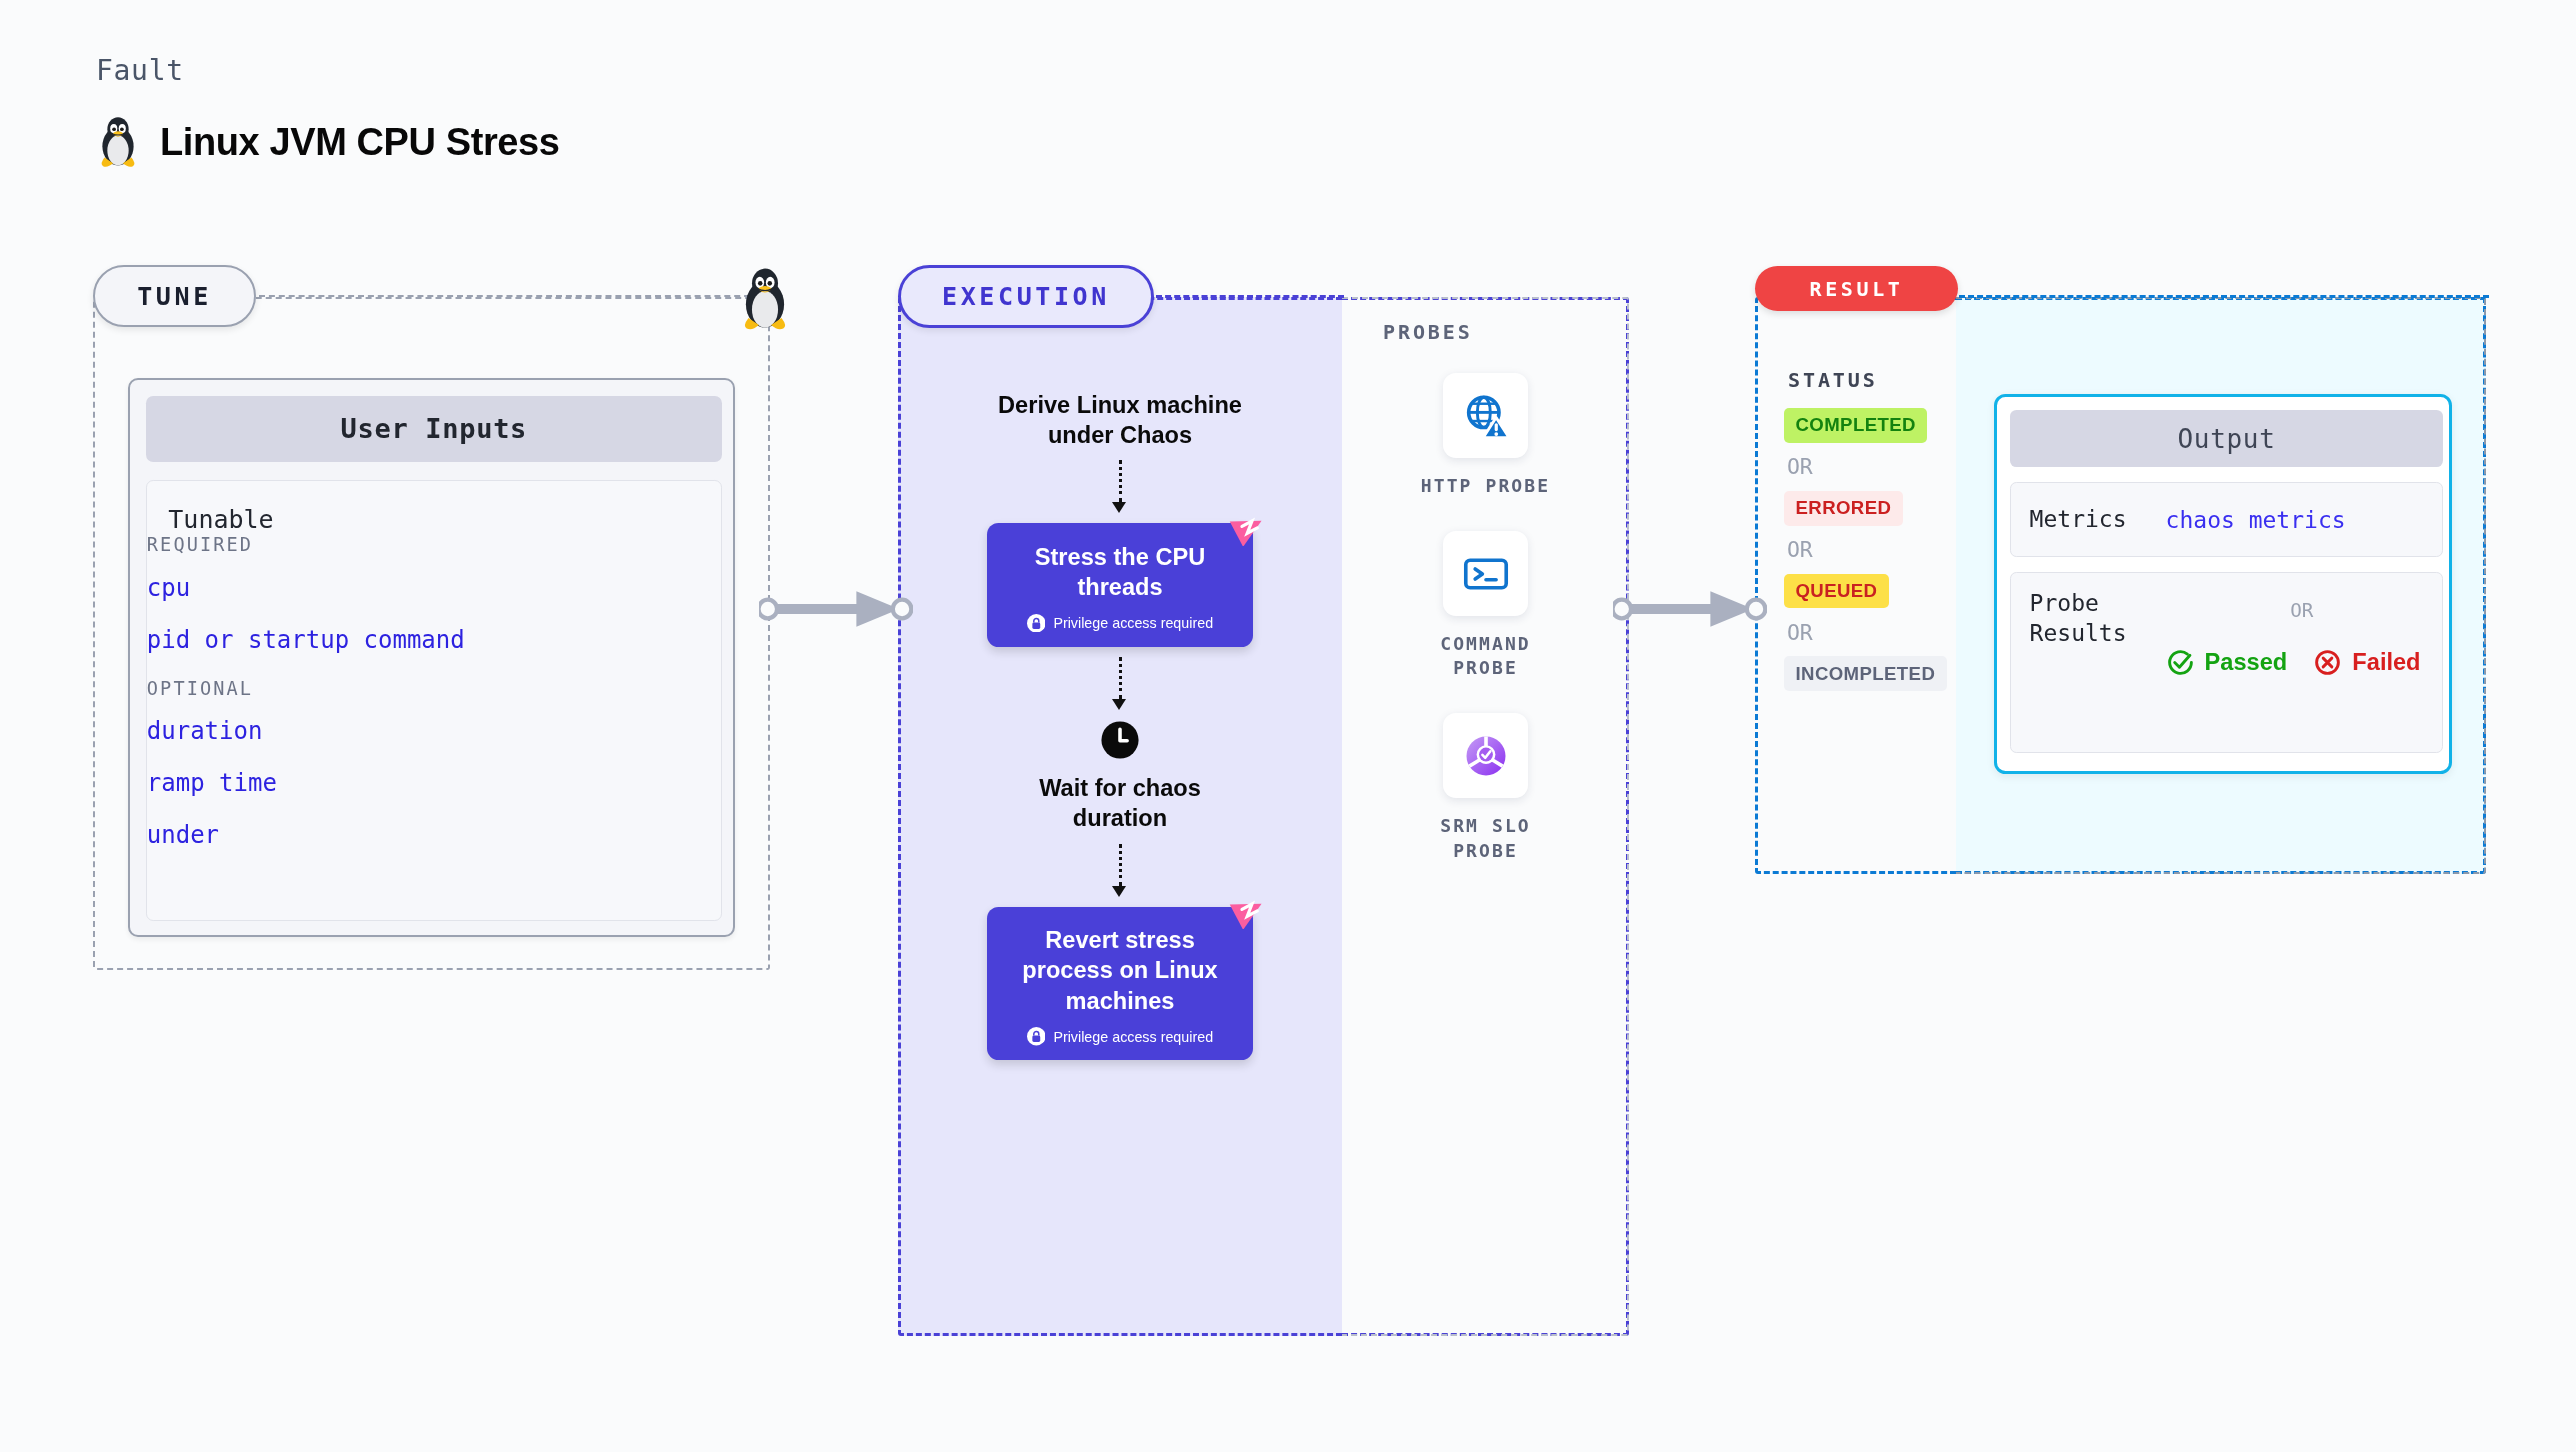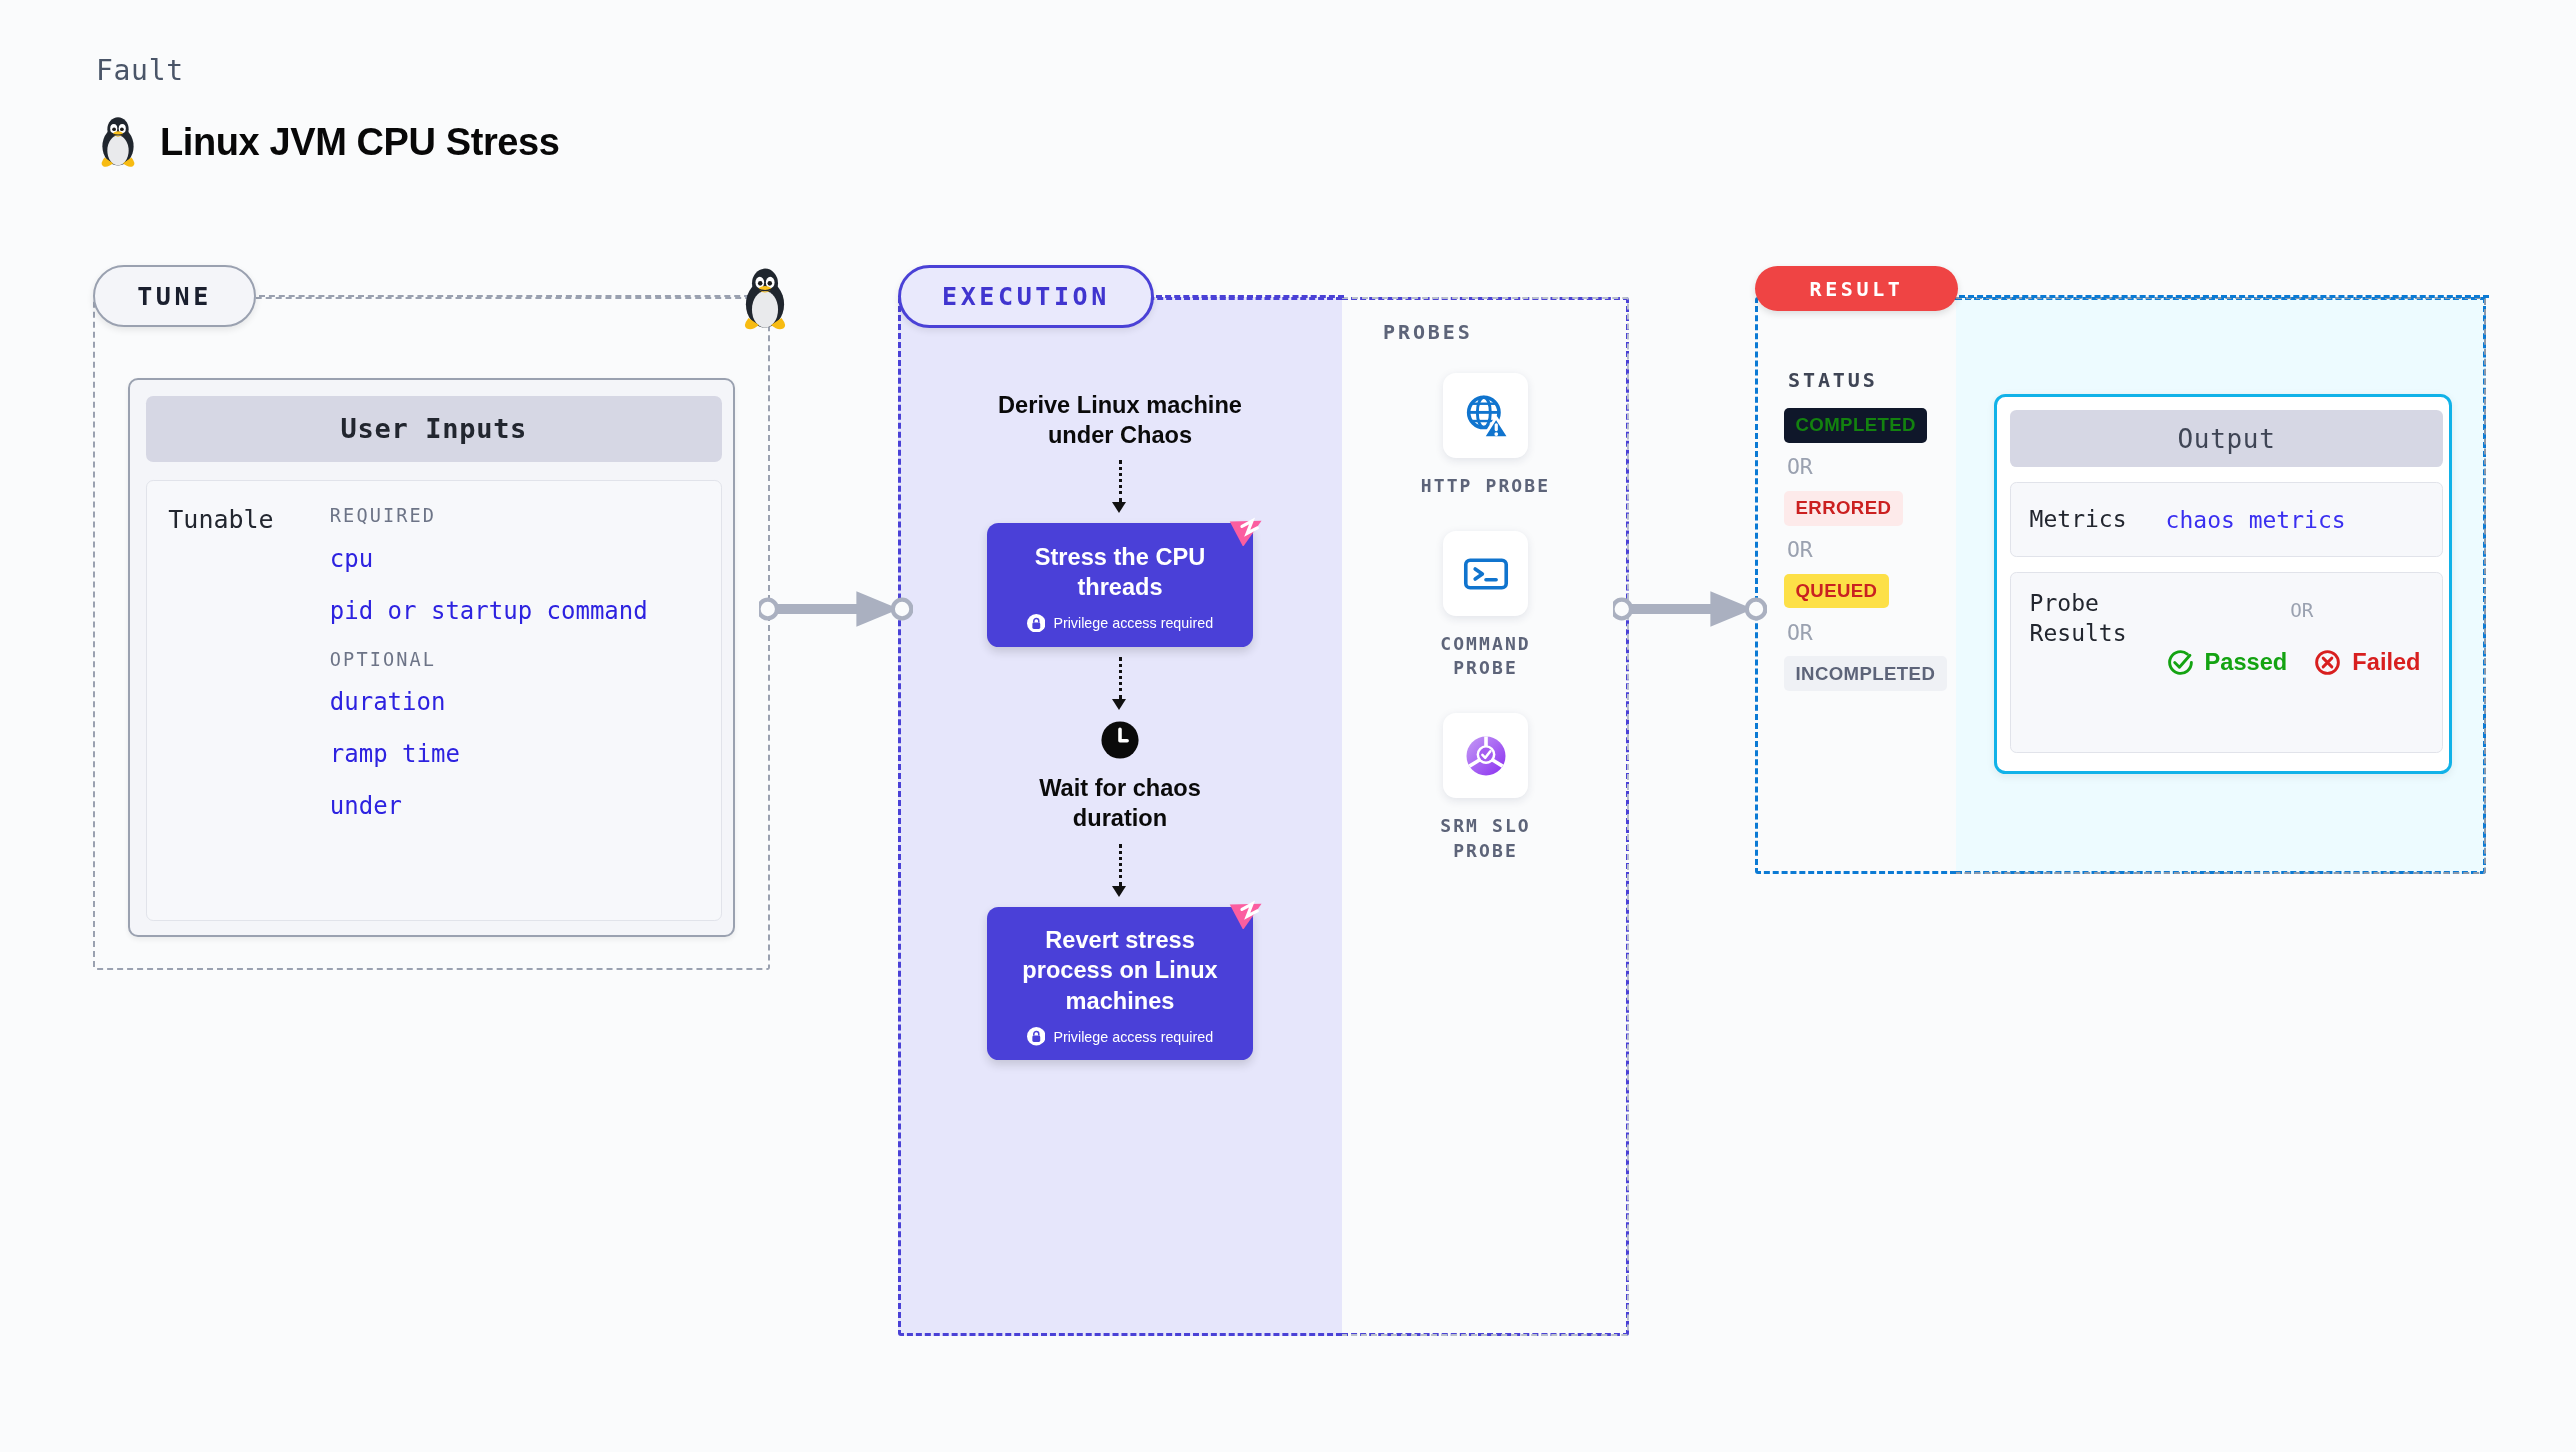--- a/index.html
+++ b/index.html
@@ -104,21 +104,21 @@
   .ui-head {
     position: absolute; left: 15.8px; top: 15.8px; width: 576px; height: 66px;
     background: #d6d7e4; border-radius: 7.2px;
     display: flex; align-items: center; justify-content: center;
     font-family: "DejaVu Sans Mono", monospace; font-size: 27px; font-weight: 700;
     color: #22262f; letter-spacing: 0.7px;
   }
   .ui-body {
     position: absolute; left: 15.8px; top: 100px; width: 576px; height: 441px;
     background: #f7f8fb; border: 1.4px solid #e1e3ea; border-radius: 7.2px;
-    display: flex; padding: 24px 12px 0 0;
+    display: flex; padding: 24px 12px 0 0; flex-direction: column;
   }
   .ui-body-label {
     width: 183px; padding-left: 21.5px;
     font-family: "DejaVu Sans Mono", monospace; font-size: 25px; color: #22262f;
   }
   .ui-list { flex: 1; }
   .grp-label {
     font-family: "DejaVu Sans Mono", monospace; font-size: 18.6px;
     color: #6d7487; letter-spacing: 2.1px; margin-bottom: 18.6px;
   }
@@ -196,21 +196,21 @@
     color: #3f4555; letter-spacing: 2.9px; font-weight: 700;
   }
   .status-stack {
     position: absolute; left: 1784px; top: 408px; width: 165px;
     display: flex; flex-direction: column; align-items: flex-start;
   }
   .status-badge {
     border-radius: 5px; padding: 6.4px 11.5px; font-size: 18.6px; font-weight: 700;
     letter-spacing: 0.4px; white-space: nowrap;
   }
-  .st-completed { background: #0f172a; color: #13820f; }
+  .st-completed { background: #bef264; color: #13820f; }
   .st-errored   { background: #fdeaea; color: #cb2020; }
   .st-queued    { background: #fde047; color: #c92121; }
   .st-incomplete{ background: #eff1f5; color: #5d6479; }
   .or-text {
     font-family: "DejaVu Sans Mono", monospace; font-size: 21.5px;
     color: #9aa1b0; margin: 11.5px 0 11.5px 2.9px;
   }
 
   
   .out-card {

